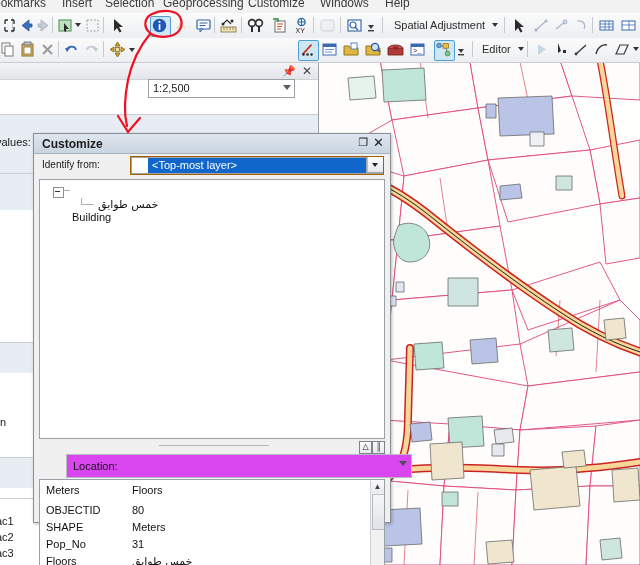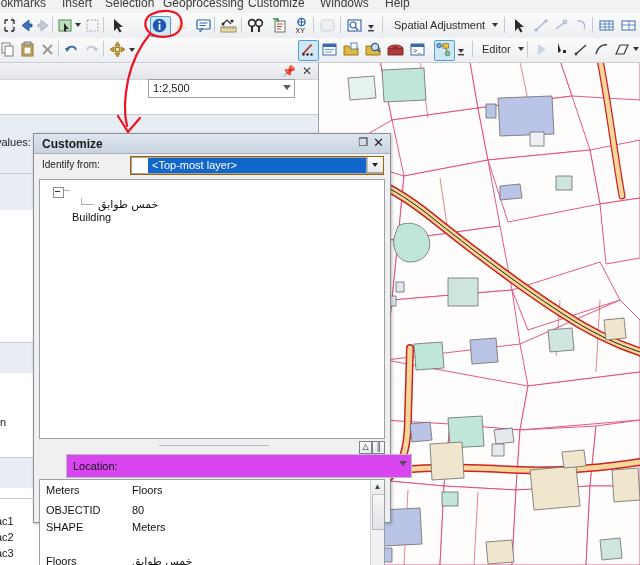--- a/index.html
+++ b/index.html
@@ -593,20 +593,24 @@
         <span class="cell-v">Floors</span>
       </div>
       <div class="grid-row" style="top:22px;">
         <span class="cell-f">OBJECTID</span>
         <span class="cell-v">80</span>
       </div>
       <div class="grid-row" style="top:39px;">
         <span class="cell-f">SHAPE</span>
         <span class="cell-v">Meters</span>
       </div>
+      <div class="grid-row" style="top:56px;">
+        <span class="cell-f">Pop_No</span>
+        <span class="cell-v">31</span>
+      </div>
       <div class="grid-row" style="top:73px;">
         <span class="cell-f">Floors</span>
         <span class="cell-v ar">خمس طوابق</span>
       </div>
 
       <div class="vscroll">
         <div class="vs-up">▲</div>
         <div class="vs-thumb"></div>
 
       </div>

